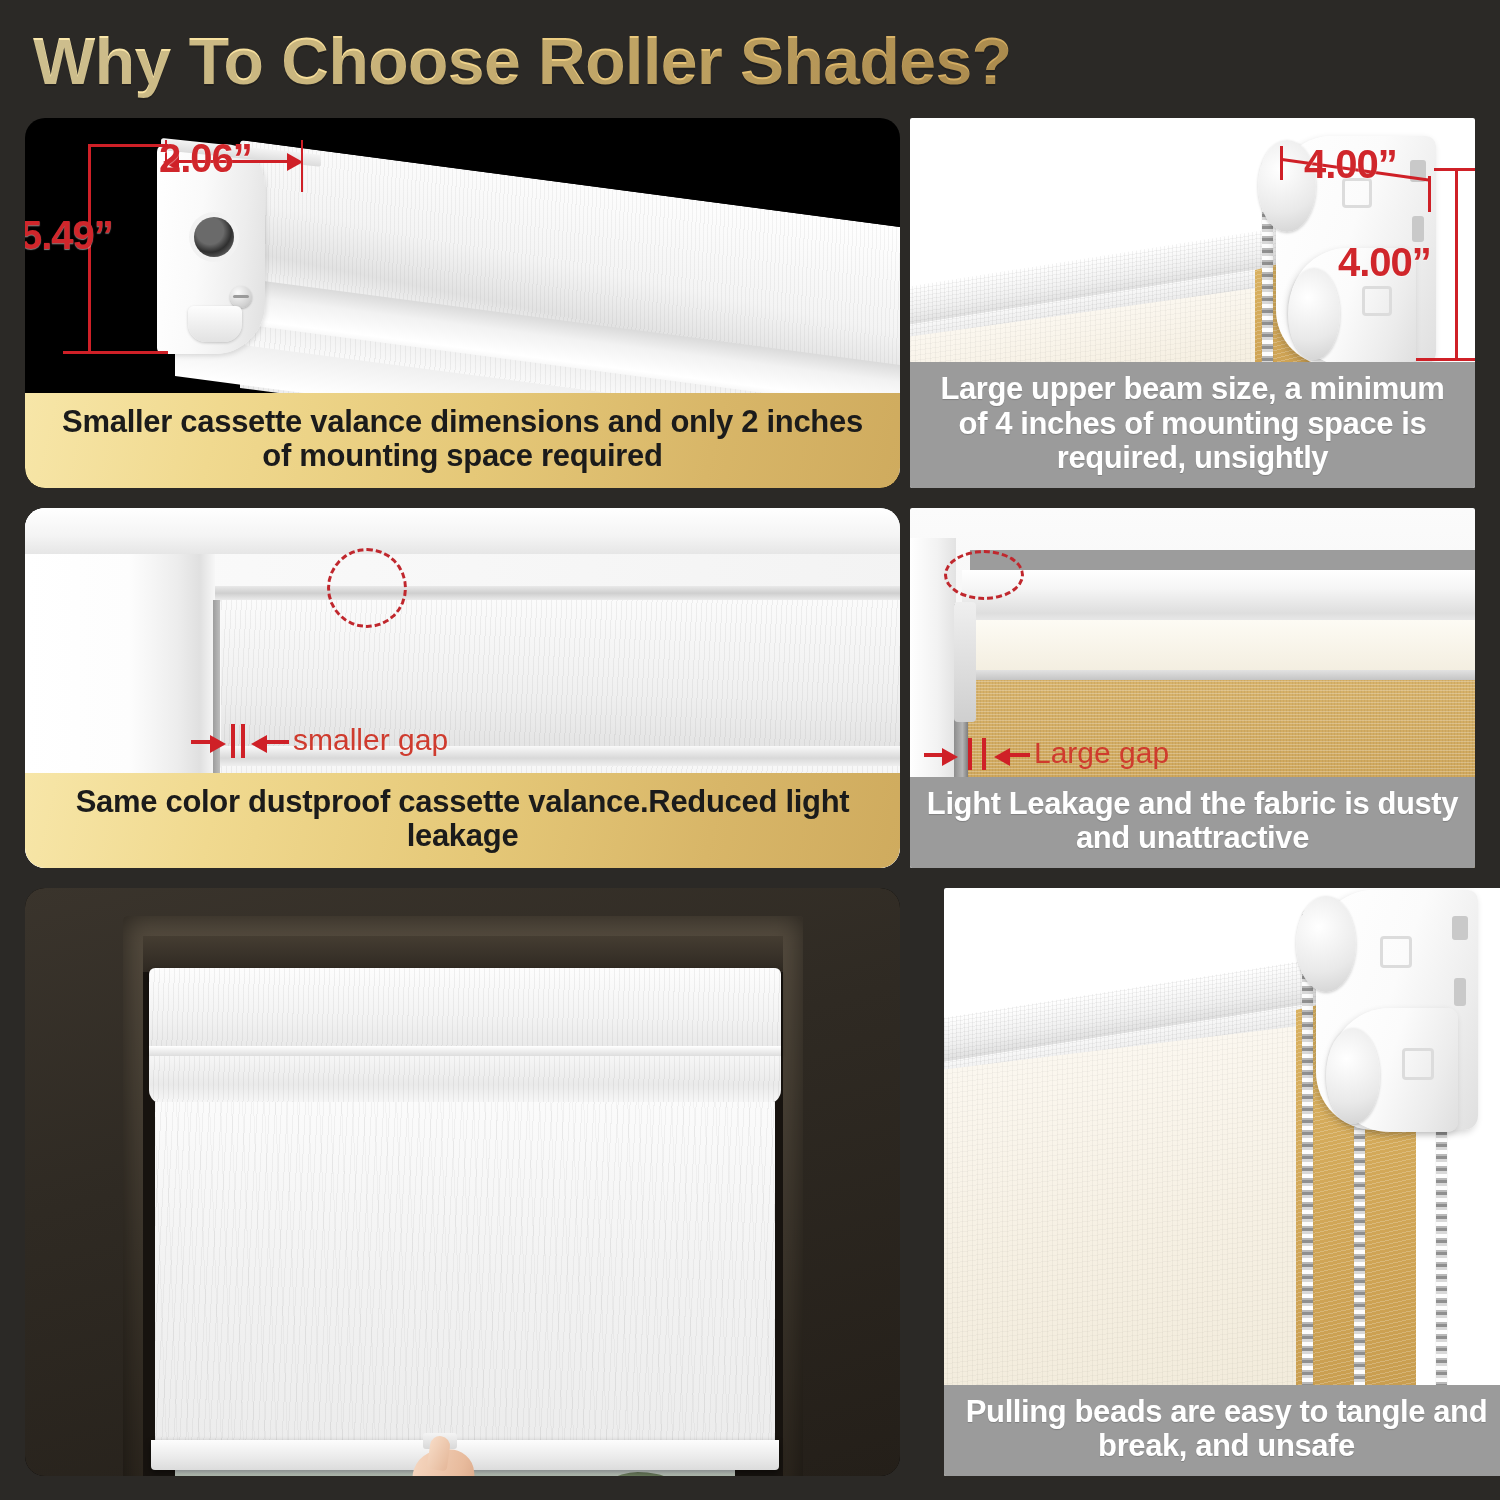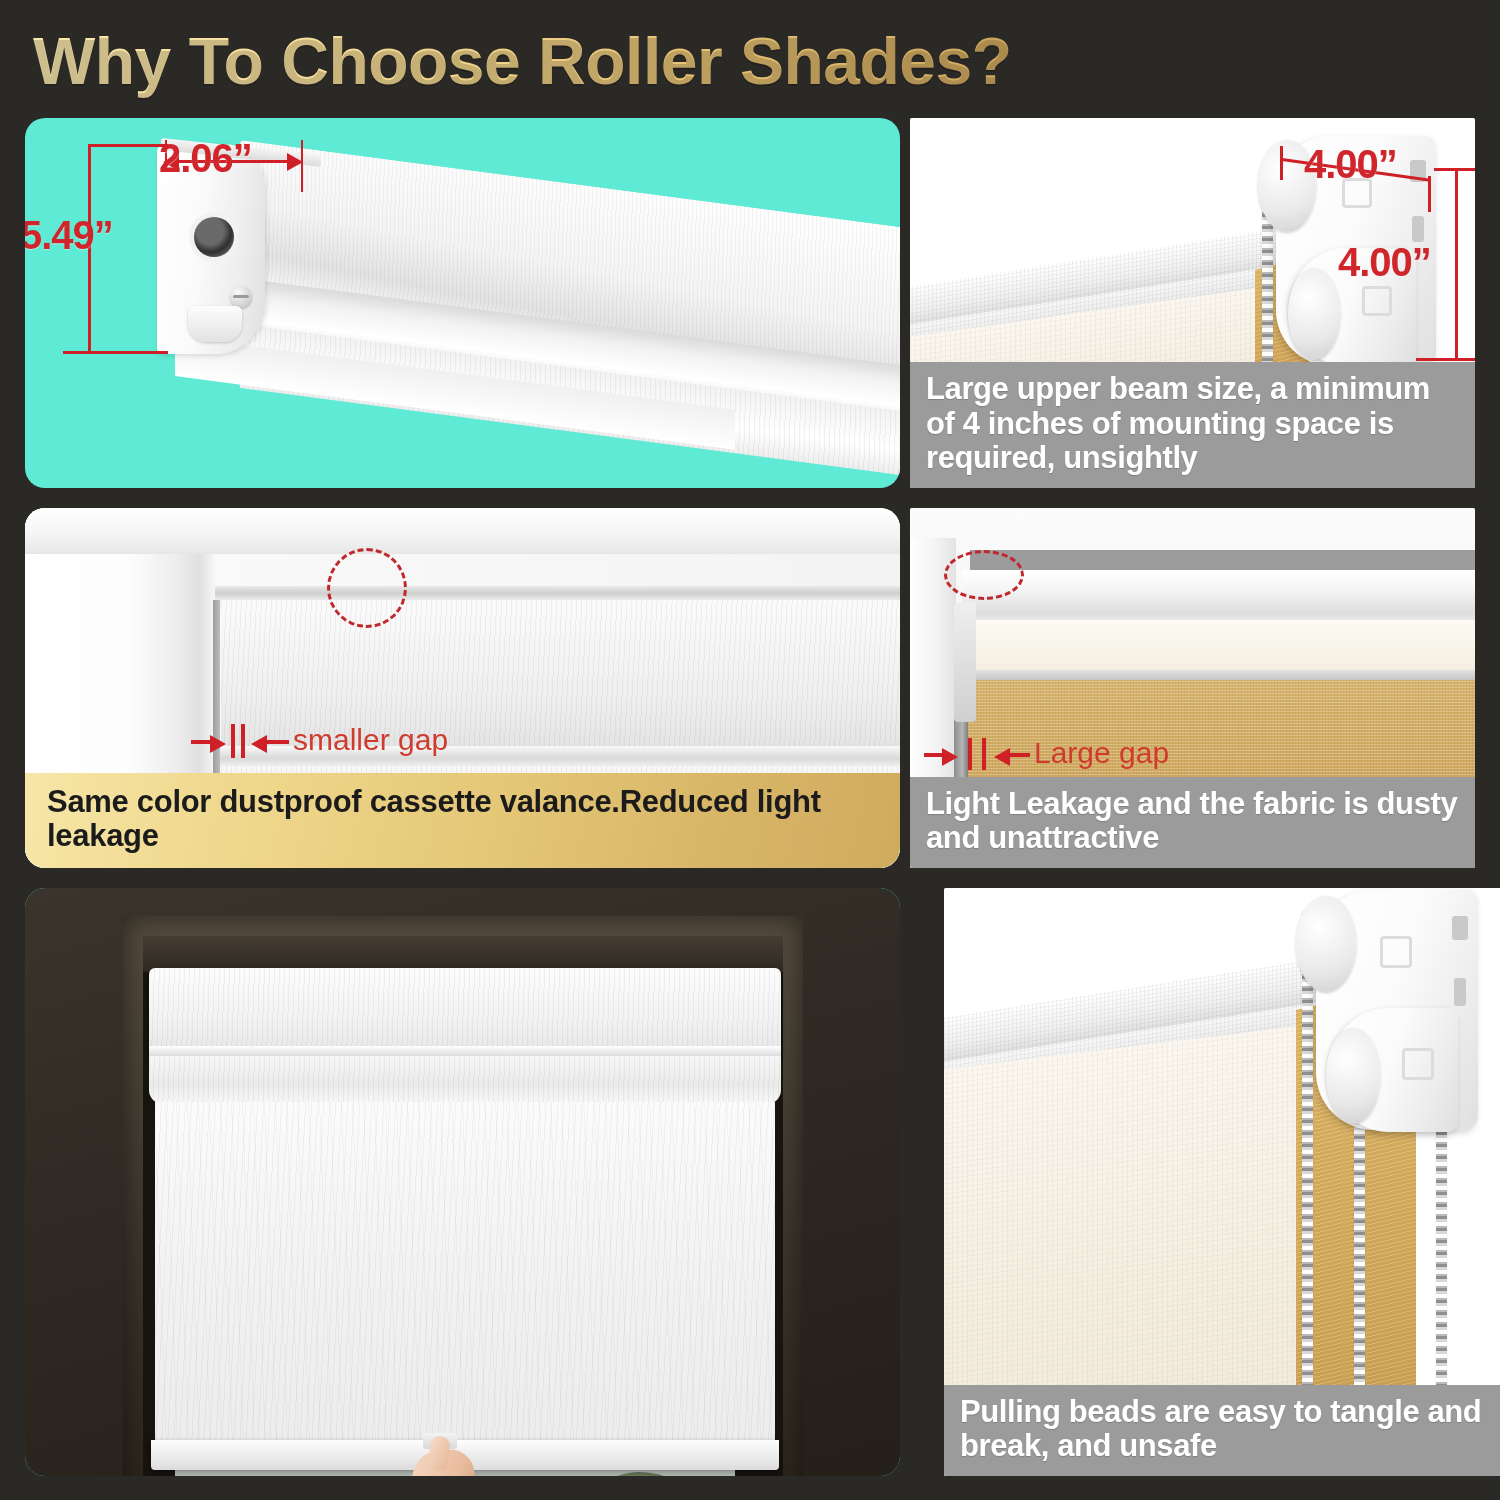--- a/index.html
+++ b/index.html
@@ -16,21 +16,21 @@
     position:absolute; left:33px; top:22px; width:1100px; height:78px;
     font-size:66px; font-weight:bold; letter-spacing:-0.5px; line-height:78px;
     white-space:nowrap;
     background:linear-gradient(100deg,#fbe9ae 0%,#f6dd98 28%,#e8c577 58%,#d5ae63 82%,#c9a258 100%);
     -webkit-background-clip:text; background-clip:text;
     -webkit-text-fill-color:transparent; color:transparent;
     text-shadow:0 2px 0 rgba(0,0,0,.18);
   }
 
   
-  .panel{ position:absolute; overflow:hidden; background:#5eead4; }
+  .panel{ position:absolute; overflow:hidden; background:#000000;text-align:center; }
   .panel.left{ border-radius:20px; }
   .panel.right{ border-radius:2px; }
 
   .photo{ position:absolute; inset:0; overflow:hidden; }
 
   
   .cap{
     position:absolute; left:0; right:0; bottom:0;
     display:flex; align-items:center;
     font-weight:bold; line-height:1.12;
@@ -315,20 +315,21 @@
     <div class="rline" style="left:146px; top:42px; width:128px; height:3px;"></div>
     <div class="ahead l" style="left:138px; top:35px;"></div>
     <div class="ahead r" style="left:262px; top:35px;"></div>
     <div class="ann dimtxt" style="left:134px; top:18px;">2.06”</div>
 
     <div class="rline" style="left:63px; top:28px; width:3px; height:208px;"></div>
     <div class="rline" style="left:63px; top:26px; width:80px; height:3px;"></div>
     <div class="rline" style="left:38px; top:233px; width:105px; height:3px;"></div>
     <div class="ann dimtxt" style="left:-5px; top:95px;">5.49”</div>
   </div>
+  <div class="cap gold">Smaller cassette valance dimensions and only 2 inches of mounting space required</div>
 </div>
 
 <div class="panel right" id="p2" style="left:910px; top:118px; width:565px; height:370px;">
   <div class="photo rr-wrap">
 
     <div class="rr-tube" style="left:-10px; top:108px; width:390px; height:56px; transform:skewY(-9deg); transform-origin:right top;"></div>
     <div class="rr-tube" style="left:-10px; top:146px; width:390px; height:30px; transform:skewY(-9deg); transform-origin:right top; opacity:.85;"></div>
     <div class="rr-fabric" style="left:-10px; top:168px; width:370px; height:135px; transform:skewY(-8deg); transform-origin:right top;"></div>
     <div class="rr-tan" style="left:345px; top:152px; width:118px; height:150px; transform:skewY(-14deg); transform-origin:left top;"></div>
 

